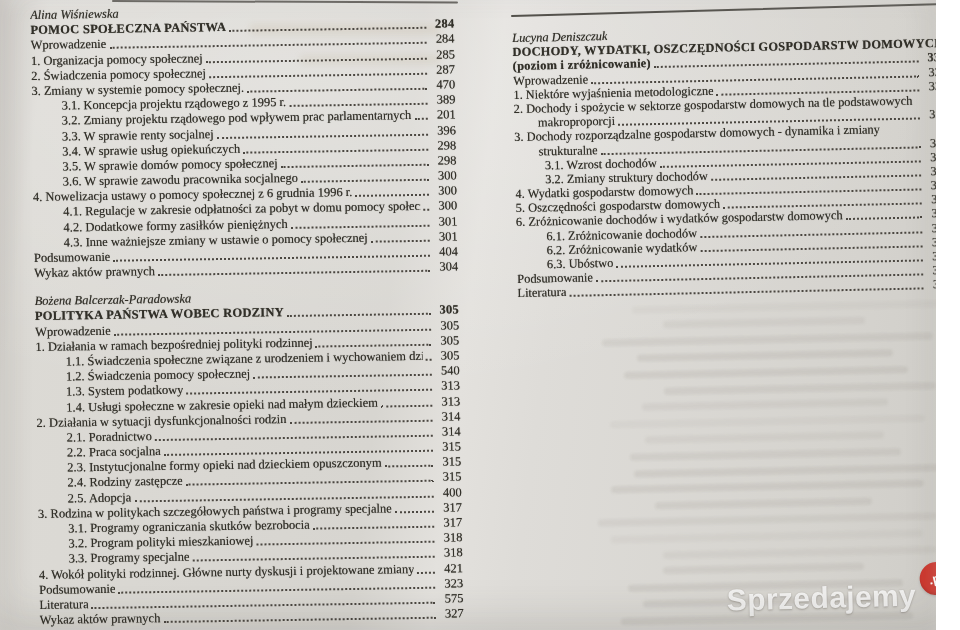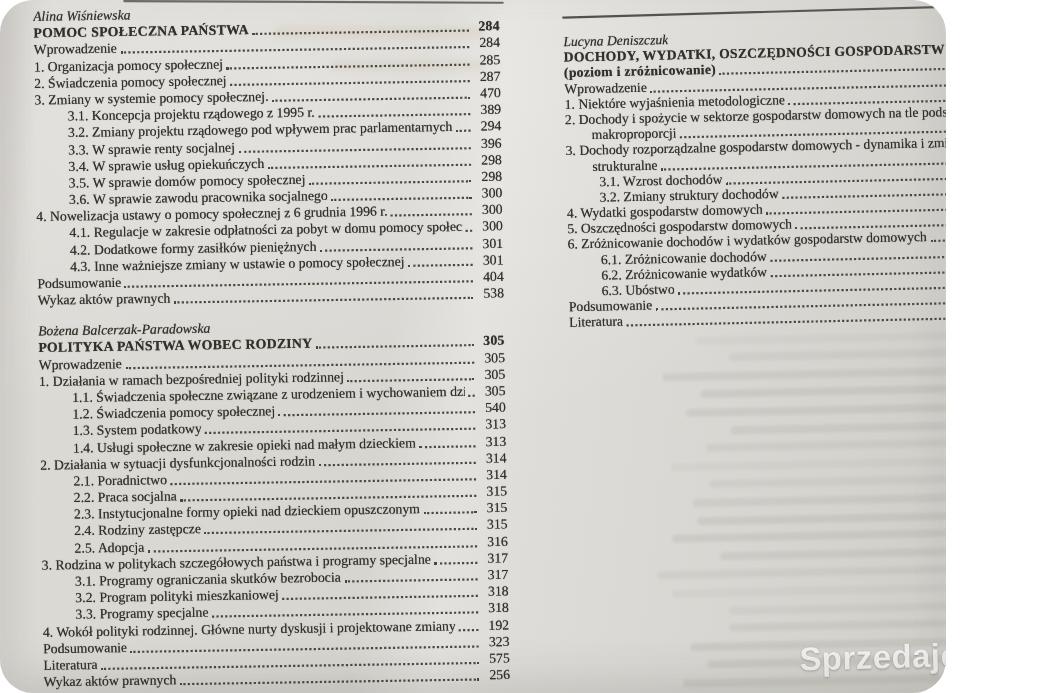--- a/index.html
+++ b/index.html
@@ -1,24 +1,23 @@
 <!DOCTYPE html>
 <html><head>
 <meta charset="utf-8">
 <style>
   * { margin:0; padding:0; box-sizing:border-box; }
   html,body { width:960px; height:630px; overflow:hidden; }
   body { font-family:"Liberation Serif", serif; }
 
   .photo {
-    position:relative; width:860px; height:630px; overflow:hidden;
+    position:relative; width:936px; height:630px; overflow:hidden;
     background:
       radial-gradient(120% 90% at 32% 12%, rgba(255,255,255,.28), rgba(255,255,255,0) 58%),
       linear-gradient(97deg, #ccc9c4 0%, #dcdad5 5%, #d7d5d0 42%, #e3e1dd 50%, #dedcd8 58%, #d5d3ce 88%, #cfcdc8 100%);
-    border-radius: 30px;
   }
   .photo::after {
     content:""; position:absolute; inset:0; pointer-events:none;
     box-shadow: inset 0 -20px 34px rgba(70,64,56,.10), inset 14px 0 26px rgba(70,64,56,.05), inset 0 6px 14px rgba(255,255,255,.18);
   }
 
   
   .rule { position:absolute; background:#43403b; height:2px; border-radius:1px; }
   .rule-left  { left:112px; top:0px;  width:346px; transform:rotate(.25deg); transform-origin:0 0; opacity:.85; }
   .rule-right { left:511px; top:15px; width:432px; transform:rotate(-1.6deg); transform-origin:0 50%; opacity:.9; }
@@ -105,21 +104,21 @@
     <span class="pg">470</span>
   </div>
         <div class="row sub">
     <span class="lbl">3.1. Koncepcja projektu rządowego z 1995 r.</span>
     <span class="dots"></span>
     <span class="pg">389</span>
   </div>
         <div class="row sub">
     <span class="lbl">3.2. Zmiany projektu rządowego pod wpływem prac parlamentarnych</span>
     <span class="dots"></span>
-    <span class="pg">294</span>
+    <span class="pg">201</span>
   </div>
         <div class="row sub">
     <span class="lbl">3.3. W sprawie renty socjalnej</span>
     <span class="dots"></span>
     <span class="pg">396</span>
   </div>
         <div class="row sub">
     <span class="lbl">3.4. W sprawie usług opiekuńczych</span>
     <span class="dots"></span>
     <span class="pg">298</span>
@@ -155,21 +154,21 @@
     <span class="pg">301</span>
   </div>
         <div class="row item">
     <span class="lbl">Podsumowanie</span>
     <span class="dots"></span>
     <span class="pg">404</span>
   </div>
         <div class="row item">
     <span class="lbl">Wykaz aktów prawnych</span>
     <span class="dots"></span>
-    <span class="pg">538</span>
+    <span class="pg">304</span>
   </div>
         <div class="row spacer">
     <span class="lbl"></span>
 
   </div>
         <div class="row author">
     <span class="lbl">Bożena Balcerzak-Paradowska</span>
 
   </div>
         <div class="row title">
@@ -228,21 +227,21 @@
     <span class="pg">315</span>
   </div>
         <div class="row sub">
     <span class="lbl">2.4. Rodziny zastępcze</span>
     <span class="dots"></span>
     <span class="pg">315</span>
   </div>
         <div class="row sub">
     <span class="lbl">2.5. Adopcja</span>
     <span class="dots"></span>
-    <span class="pg">316</span>
+    <span class="pg">400</span>
   </div>
         <div class="row item">
     <span class="lbl">3. Rodzina w politykach szczegółowych państwa i programy specjalne</span>
     <span class="dots"></span>
     <span class="pg">317</span>
   </div>
         <div class="row sub">
     <span class="lbl">3.1. Programy ograniczania skutków bezrobocia</span>
     <span class="dots"></span>
     <span class="pg">317</span>
@@ -253,36 +252,36 @@
     <span class="pg">318</span>
   </div>
         <div class="row sub">
     <span class="lbl">3.3. Programy specjalne</span>
     <span class="dots"></span>
     <span class="pg">318</span>
   </div>
         <div class="row item">
     <span class="lbl">4. Wokół polityki rodzinnej. Główne nurty dyskusji i projektowane zmiany</span>
     <span class="dots"></span>
-    <span class="pg">192</span>
+    <span class="pg">421</span>
   </div>
         <div class="row item">
     <span class="lbl">Podsumowanie</span>
     <span class="dots"></span>
     <span class="pg">323</span>
   </div>
         <div class="row item">
     <span class="lbl">Literatura</span>
     <span class="dots"></span>
     <span class="pg">575</span>
   </div>
         <div class="row item">
     <span class="lbl">Wykaz aktów prawnych</span>
     <span class="dots"></span>
-    <span class="pg">256</span>
+    <span class="pg">327</span>
   </div>
       </div>
   </section>
 
   <section class="page page-right">
     <div class="toc" id="right-toc">
         <div class="row author">
     <span class="lbl">Lucyna Deniszczuk</span>
 
   </div>

